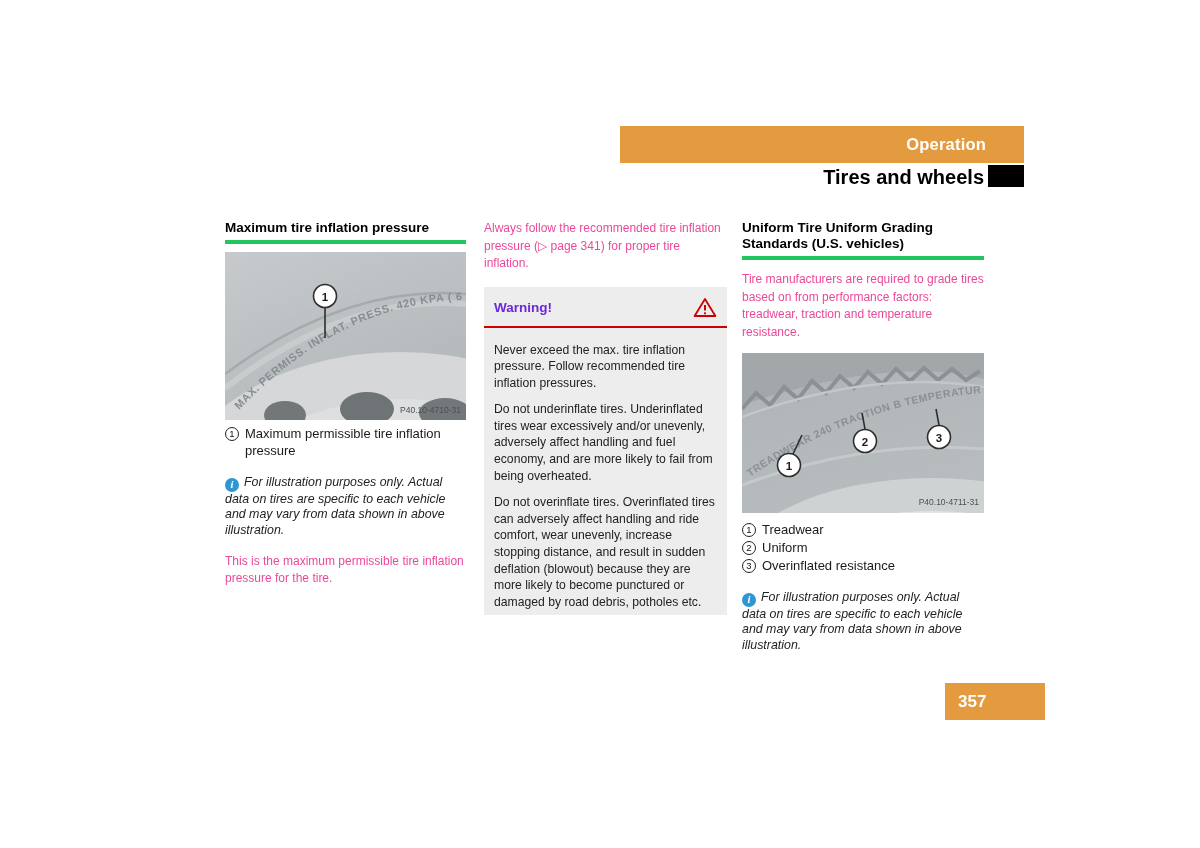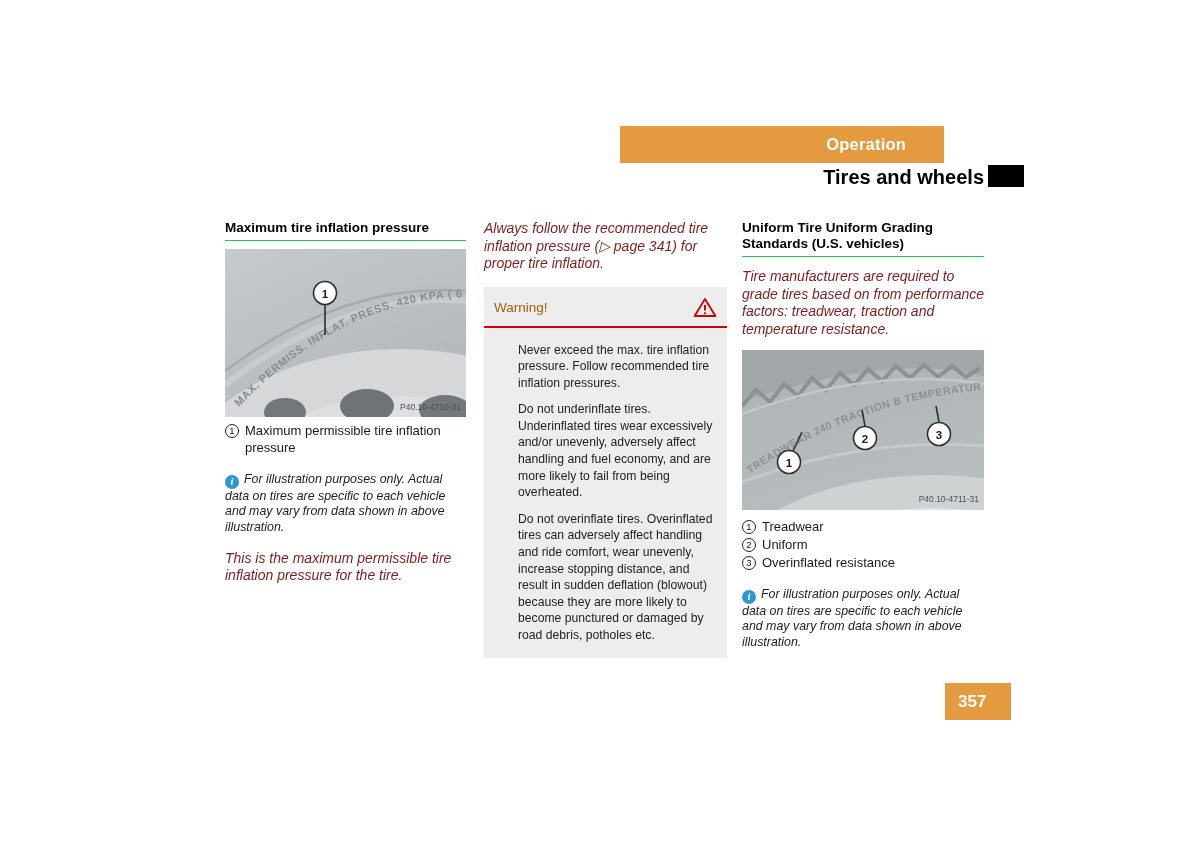--- a/index.html
+++ b/index.html
@@ -1,21 +1,21 @@
 <!DOCTYPE html>
 <html><head>
 <meta charset="utf-8">
 <style>
   * { margin:0; padding:0; box-sizing:border-box; }
   html,body { width:1200px; height:848px; background:#ffffff; overflow:hidden; }
   body { font-family:"Liberation Sans", sans-serif; color:#1a1a1a; position:relative; }
 
   
   .header-bar {
-    position:absolute; left:620px; top:126px; width:324px; height:37px;
+    position:absolute; left:620px; top:126px; width:404px; height:37px;
     background:#E49B3F; display:flex; align-items:center; justify-content:flex-end;
     padding-right:38px;
   }
   .header-bar .section-title {
     color:#ffffff; font-weight:bold; font-size:16.5px; letter-spacing:0.2px;
   }
   .subheader {
     position:absolute; top:166px; left:620px; width:364px; height:22px;
     display:flex; align-items:center; justify-content:flex-end;
   }
@@ -25,24 +25,24 @@
   }
 
   
   .col { position:absolute; top:220px; }
   .col-left  { left:225px; width:241px; }
   .col-mid   { left:484px; width:243px; }
   .col-right { left:742px; width:242px; }
 
   .col-heading {
     font-size:13.5px; font-weight:bold; line-height:16px; color:#000;
-    padding-bottom:4px; border-bottom:1px solid #22c55e; margin-bottom:8px;
-  }
-
-  p.body-text { font-size:14px; line-height:17.5px; color:#7f1d1d;font-style:italic; }
+    padding-bottom:4px; border-bottom:4px solid #22c55e; margin-bottom:8px;
+  }
+
+  p.body-text { font-size:12px; line-height:17.5px; color:#ec4899; }
 
   figure { margin:0; }
   figure svg { display:block; }
 
   .caption-row {
     display:flex; gap:6px; font-size:13px; line-height:17px; margin-top:5px;
     align-items:flex-start;
   }
   .cnum {
     display:inline-flex; align-items:center; justify-content:center;
@@ -57,28 +57,28 @@
     font-weight:bold; font-style:italic; font-size:10.5px;
     font-family:"Liberation Serif", serif; vertical-align:-2px; margin-right:5px;
   }
 
   
   .warning-box { background:#EDEDED; margin-top:14px; }
   .wb-head {
     display:flex; align-items:center; justify-content:space-between;
     padding:10px 10px 8px 10px;
   }
-  .wb-title { color:#a16207; font-weight:normal; font-size:13.5px; }
+  .wb-title { color:#6d28d9; font-weight:bold; font-size:13.5px; }
   .wb-rule { border:none; border-top:2px solid #CC0000; margin:0; }
-  .wb-body { padding:4px 10px 14px 10px;margin-left:24px; }
+  .wb-body { padding:4px 10px 5px 10px; }
   .wb-body p { font-size:12.2px; line-height:16.6px; margin-top:10px; color:#222; }
 
   
   .page-number-box {
-    position:absolute; left:945px; top:683px; width:66px; height:37px;
+    position:absolute; left:945px; top:683px; width:100px; height:37px;
     background:#E49B3F; color:#ffffff; font-weight:bold; font-size:17px;
     display:flex; align-items:center; padding-left:13px;
   }
 
   .legend { margin-top:8px; }
   .legend .caption-row { margin-top:1px; }
 </style>
 </head>
 <body>
 

